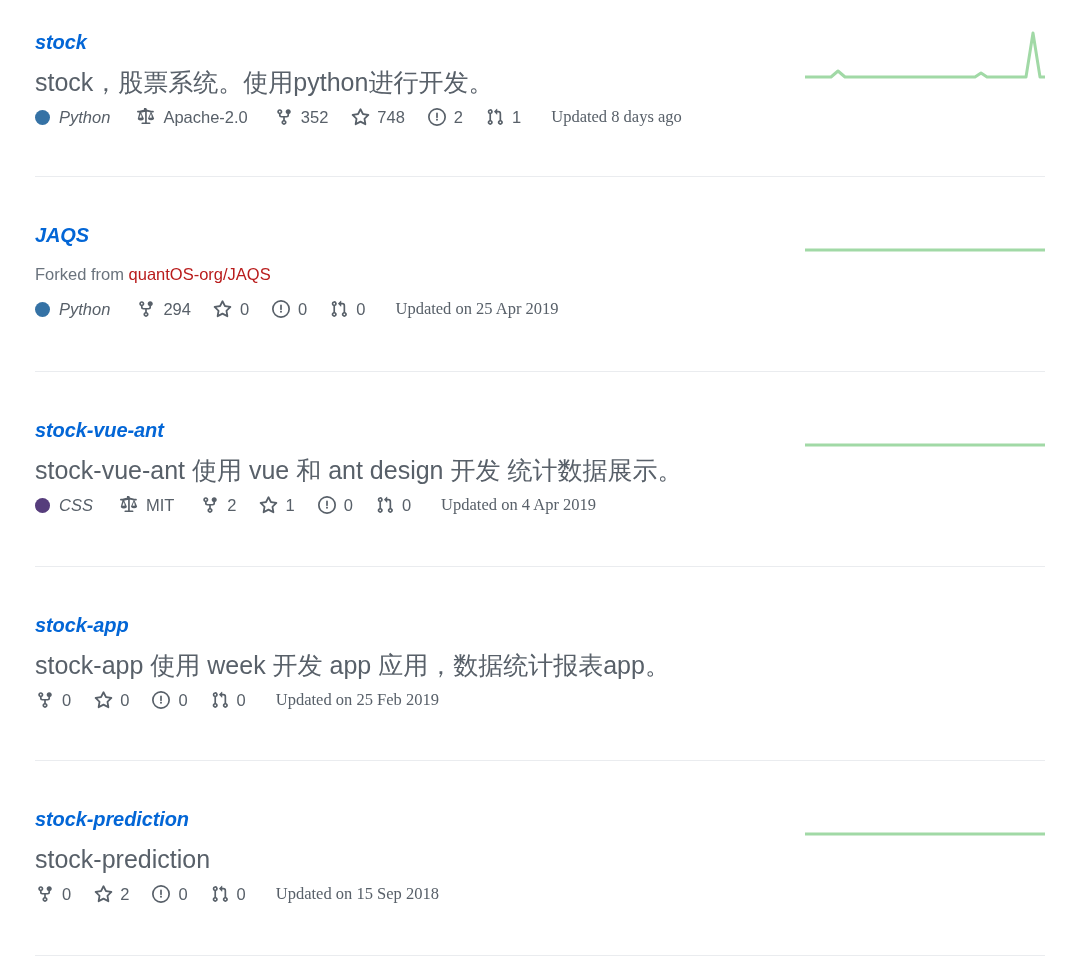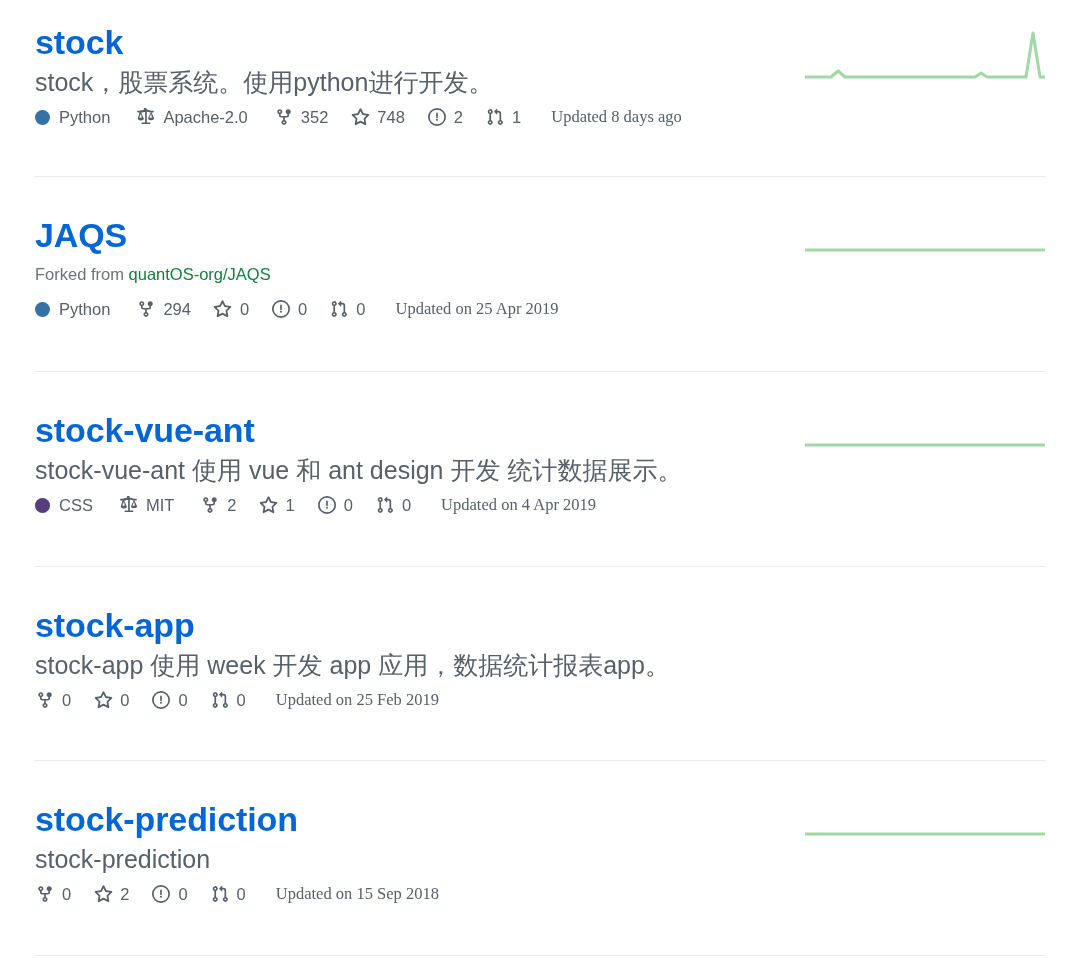--- a/index.html
+++ b/index.html
@@ -40,61 +40,62 @@
   .repo-row.r4 { height: 195px; padding-top: 43px; }
 
   .repo-main {
     flex: 0 0 auto;
     max-width: 740px;
   }
 
   .repo-name {
     display: inline-block;
     color: #0366d6;
-    font-size: 34px;
+    font-size: 20px;
     line-height: 30px;
     font-weight: bold;
     text-decoration: none;
     letter-spacing: -0.1px;
     margin: 0 0 12px 0;
+    font-style: italic;
   }
 
   .repo-desc {
     font-size: 25px;
     line-height: 26px;
     color: #586069;
     margin: 0 0 12px 0;
     font-weight: normal;
   }
 
   .repo-forked {
     font-size: 16.5px;
     line-height: 24px;
     color: #6a737d;
     margin: 0 0 13px 0;
   }
-  .repo-forked a { color: #15803d; text-decoration: none; text-align: center; }
+  .repo-forked a { color: #b91c1c; text-decoration: none; text-align: center; }
 
   .repo-meta {
     display: flex;
     align-items: center;
     font-size: 16.5px;
     line-height: 20px;
     color: #586069;
     white-space: nowrap;
   }
 
   .meta-item {
     display: inline-flex;
     align-items: center;
     margin-right: 22px;
   }
   .meta-item:last-child { margin-right: 0; }
 
-  .meta-item.lang { margin-right: 26px; }
+  .meta-item.lang { margin-right: 26px; font-style: italic; }
   .meta-item.license { margin-right: 26px; }
   .meta-item.updated { margin-left: 8px; color: #586069; font-family: Liberation Serif, serif; }
 
   .lang-dot {
     width: 15px;
     height: 15px;
     border-radius: 50%;
     display: inline-block;
     margin-right: 9px;
     position: relative;

